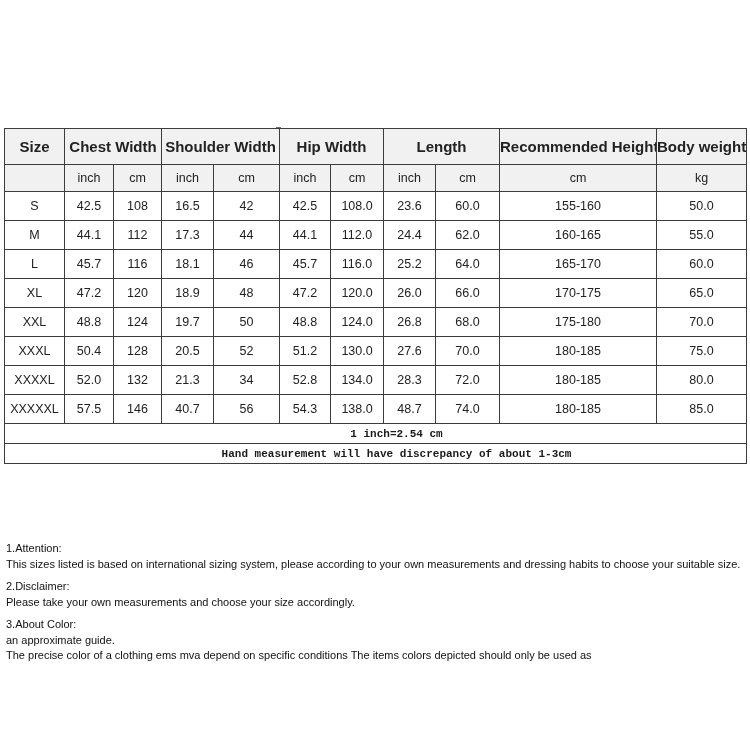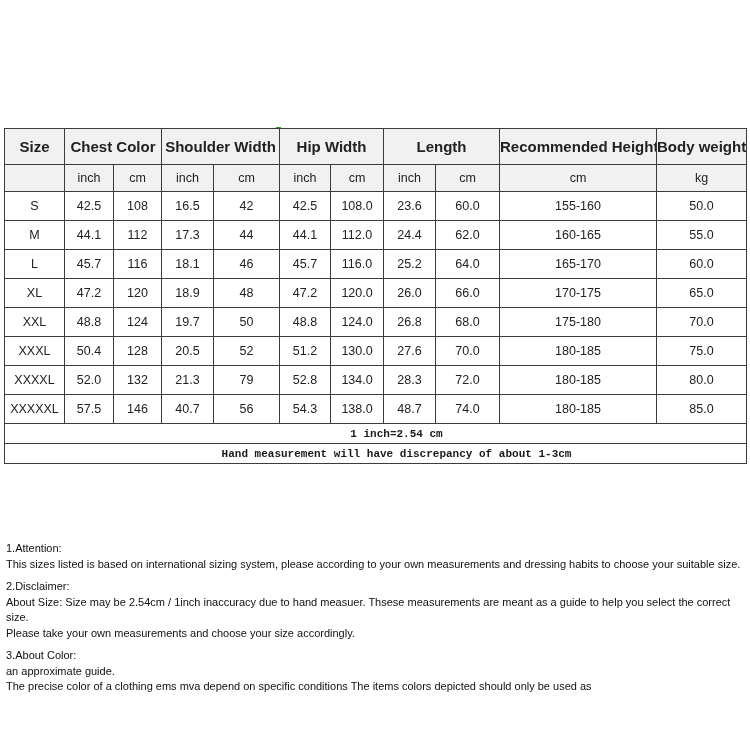--- a/index.html
+++ b/index.html
@@ -47,21 +47,21 @@
         <col style="width: 51px;">
         <col style="width: 53px;">
         <col style="width: 52px;">
         <col style="width: 64px;">
         <col style="width: 157px;">
         <col style="width: 90px;">
       </colgroup>
     <thead id="chart-head">
         <tr>
           <th class="h1" colspan="1">Size</th>
-          <th class="h1" colspan="2">Chest Color</th>
+          <th class="h1" colspan="2">Chest Width</th>
           <th class="h1" colspan="2">Shoulder Width</th>
           <th class="h1" colspan="2">Hip Width</th>
           <th class="h1" colspan="2">Length</th>
           <th class="h1" colspan="1">Recommended Height</th>
           <th class="h1" colspan="1">Body weight</th>
         </tr>
         <tr>
           <th class="h2"></th>
           <th class="h2">inch</th>
           <th class="h2">cm</th>
@@ -152,21 +152,21 @@
           <td>27.6</td>
           <td>70.0</td>
           <td>180-185</td>
           <td>75.0</td>
         </tr>
         <tr>
           <td>XXXXL</td>
           <td>52.0</td>
           <td>132</td>
           <td>21.3</td>
-          <td>79</td>
+          <td>34</td>
           <td>52.8</td>
           <td>134.0</td>
           <td>28.3</td>
           <td>72.0</td>
           <td>180-185</td>
           <td>80.0</td>
         </tr>
         <tr>
           <td>XXXXXL</td>
           <td>57.5</td>
@@ -189,21 +189,20 @@
       </tbody>
   </table>
 
   <div class="notes">
     <div class="note-block">
       <div class="note-heading">1.Attention:</div>
       <div class="note-line">This sizes listed is based on international sizing system, please according to your own measurements and dressing habits to choose your suitable size.</div>
     </div>
     <div class="note-block">
       <div class="note-heading">2.Disclaimer:</div>
-      <div class="note-line">About Size: Size may be 2.54cm / 1inch inaccuracy due to hand measuer. Thsese measurements are meant as a guide to help you select the correct size.</div>
       <div class="note-line">Please take your own measurements and choose your size accordingly.</div>
     </div>
     <div class="note-block">
       <div class="note-heading">3.About Color:</div>
       <div class="note-line">an approximate guide.</div>
       <div class="note-line">The precise color of a clothing ems mva depend on specific conditions The items colors depicted should only be used as</div>
     </div>
   </div>
 
 </div>

